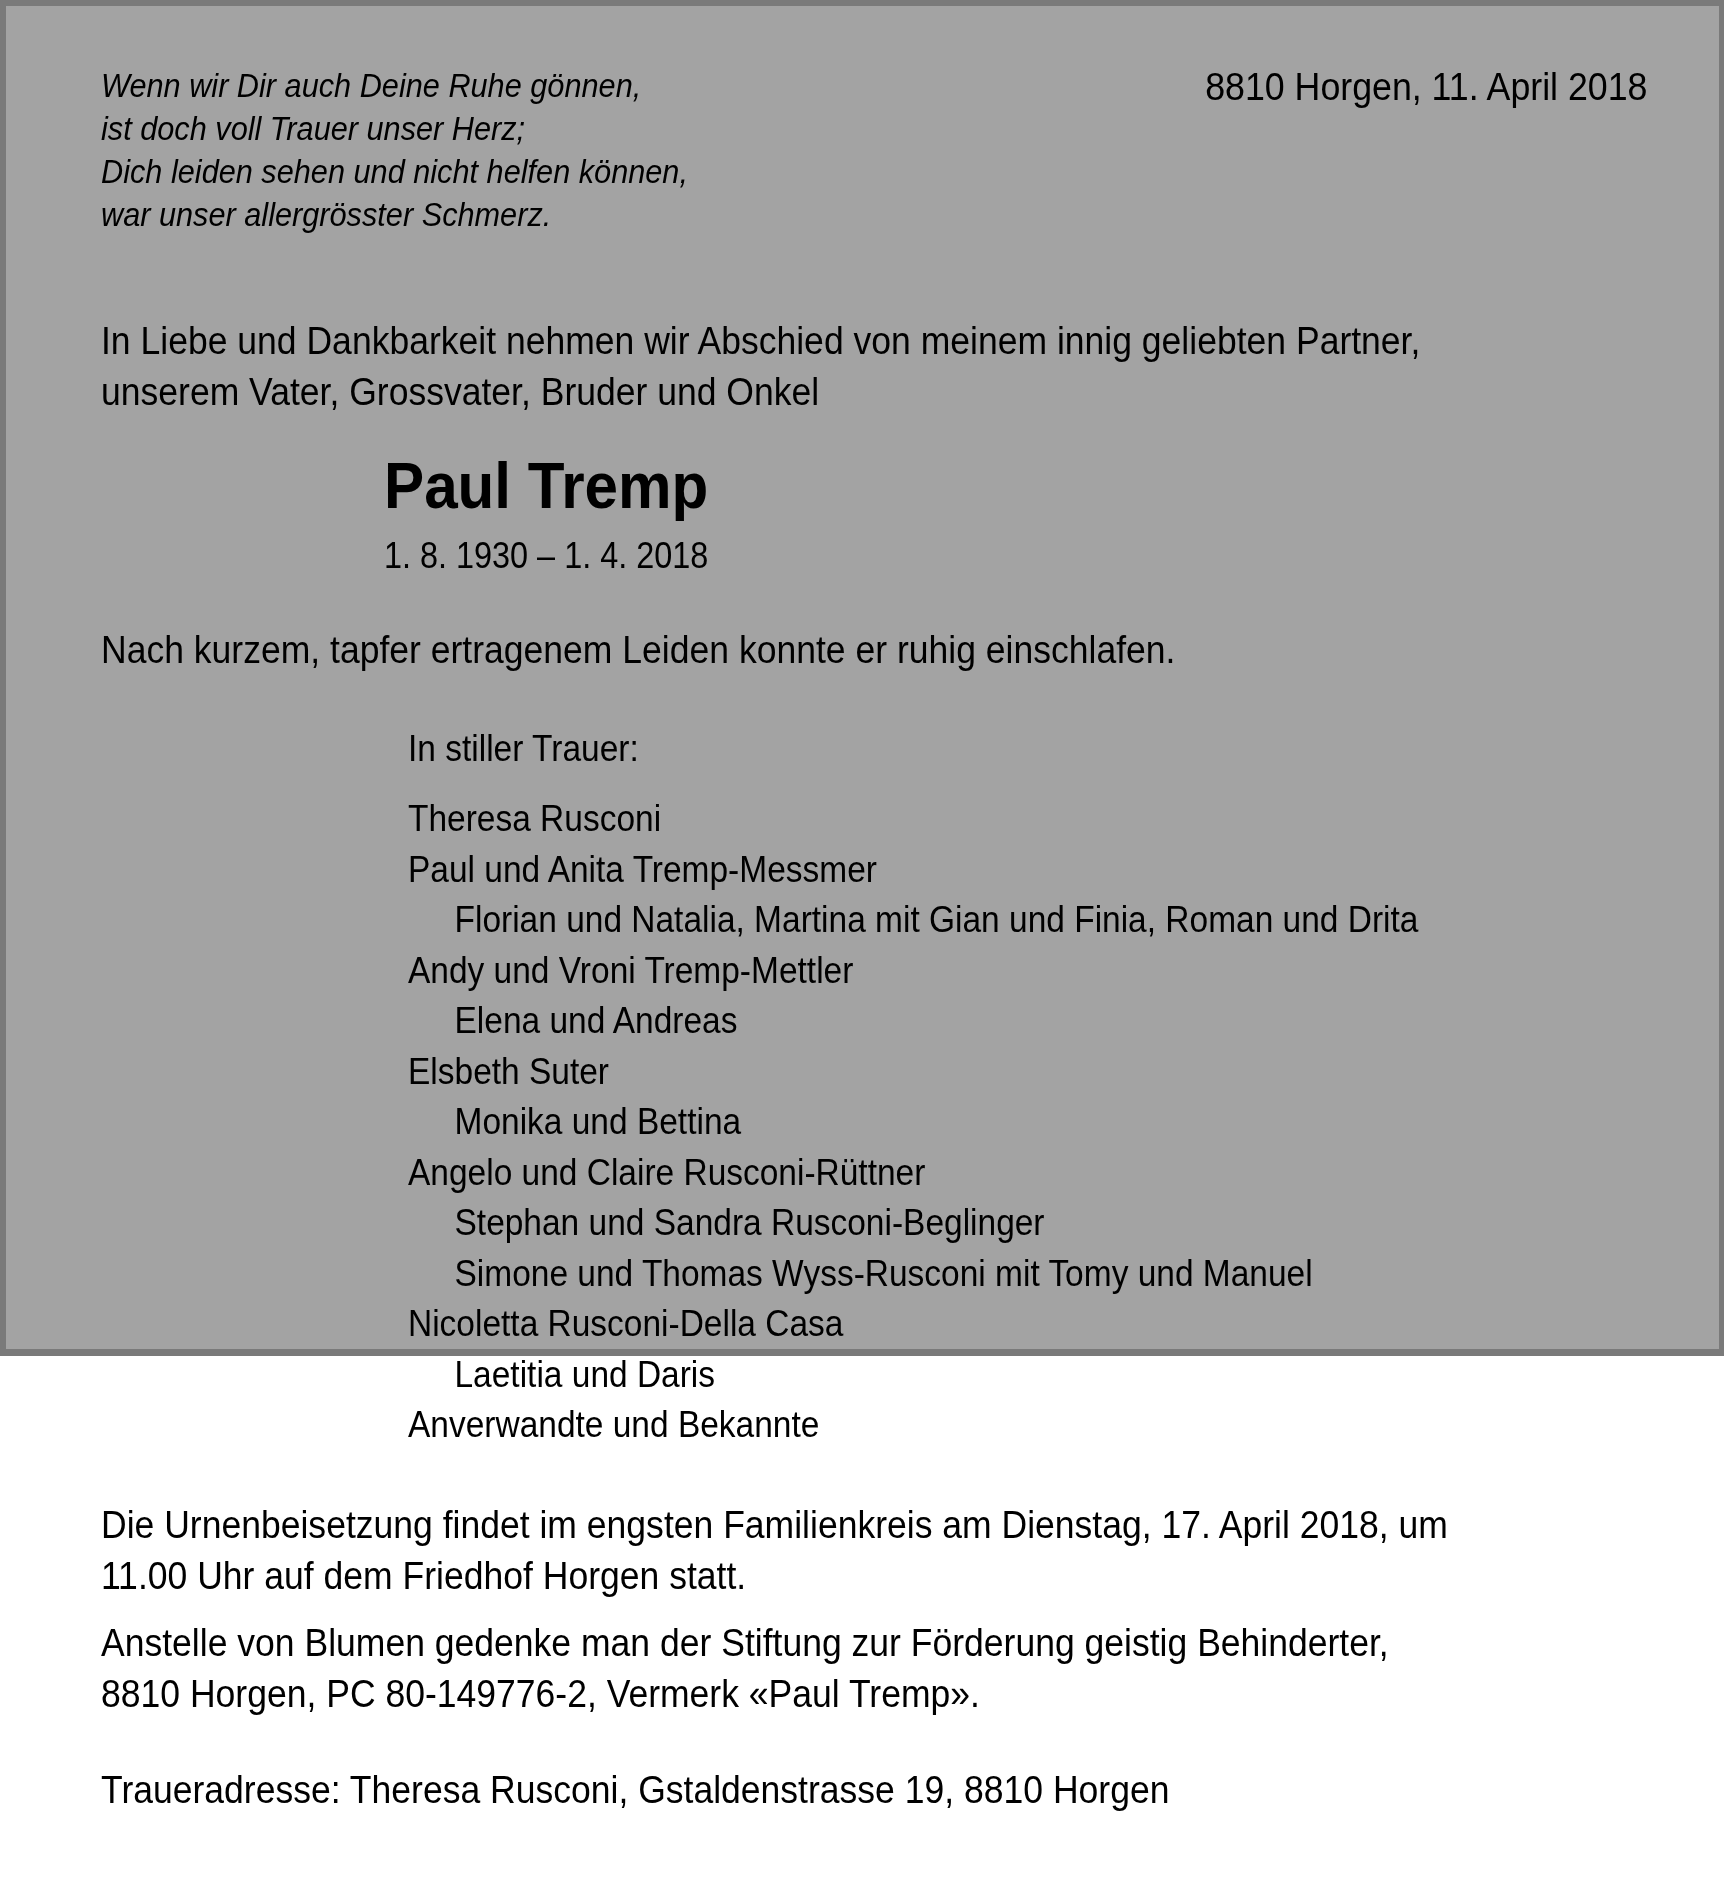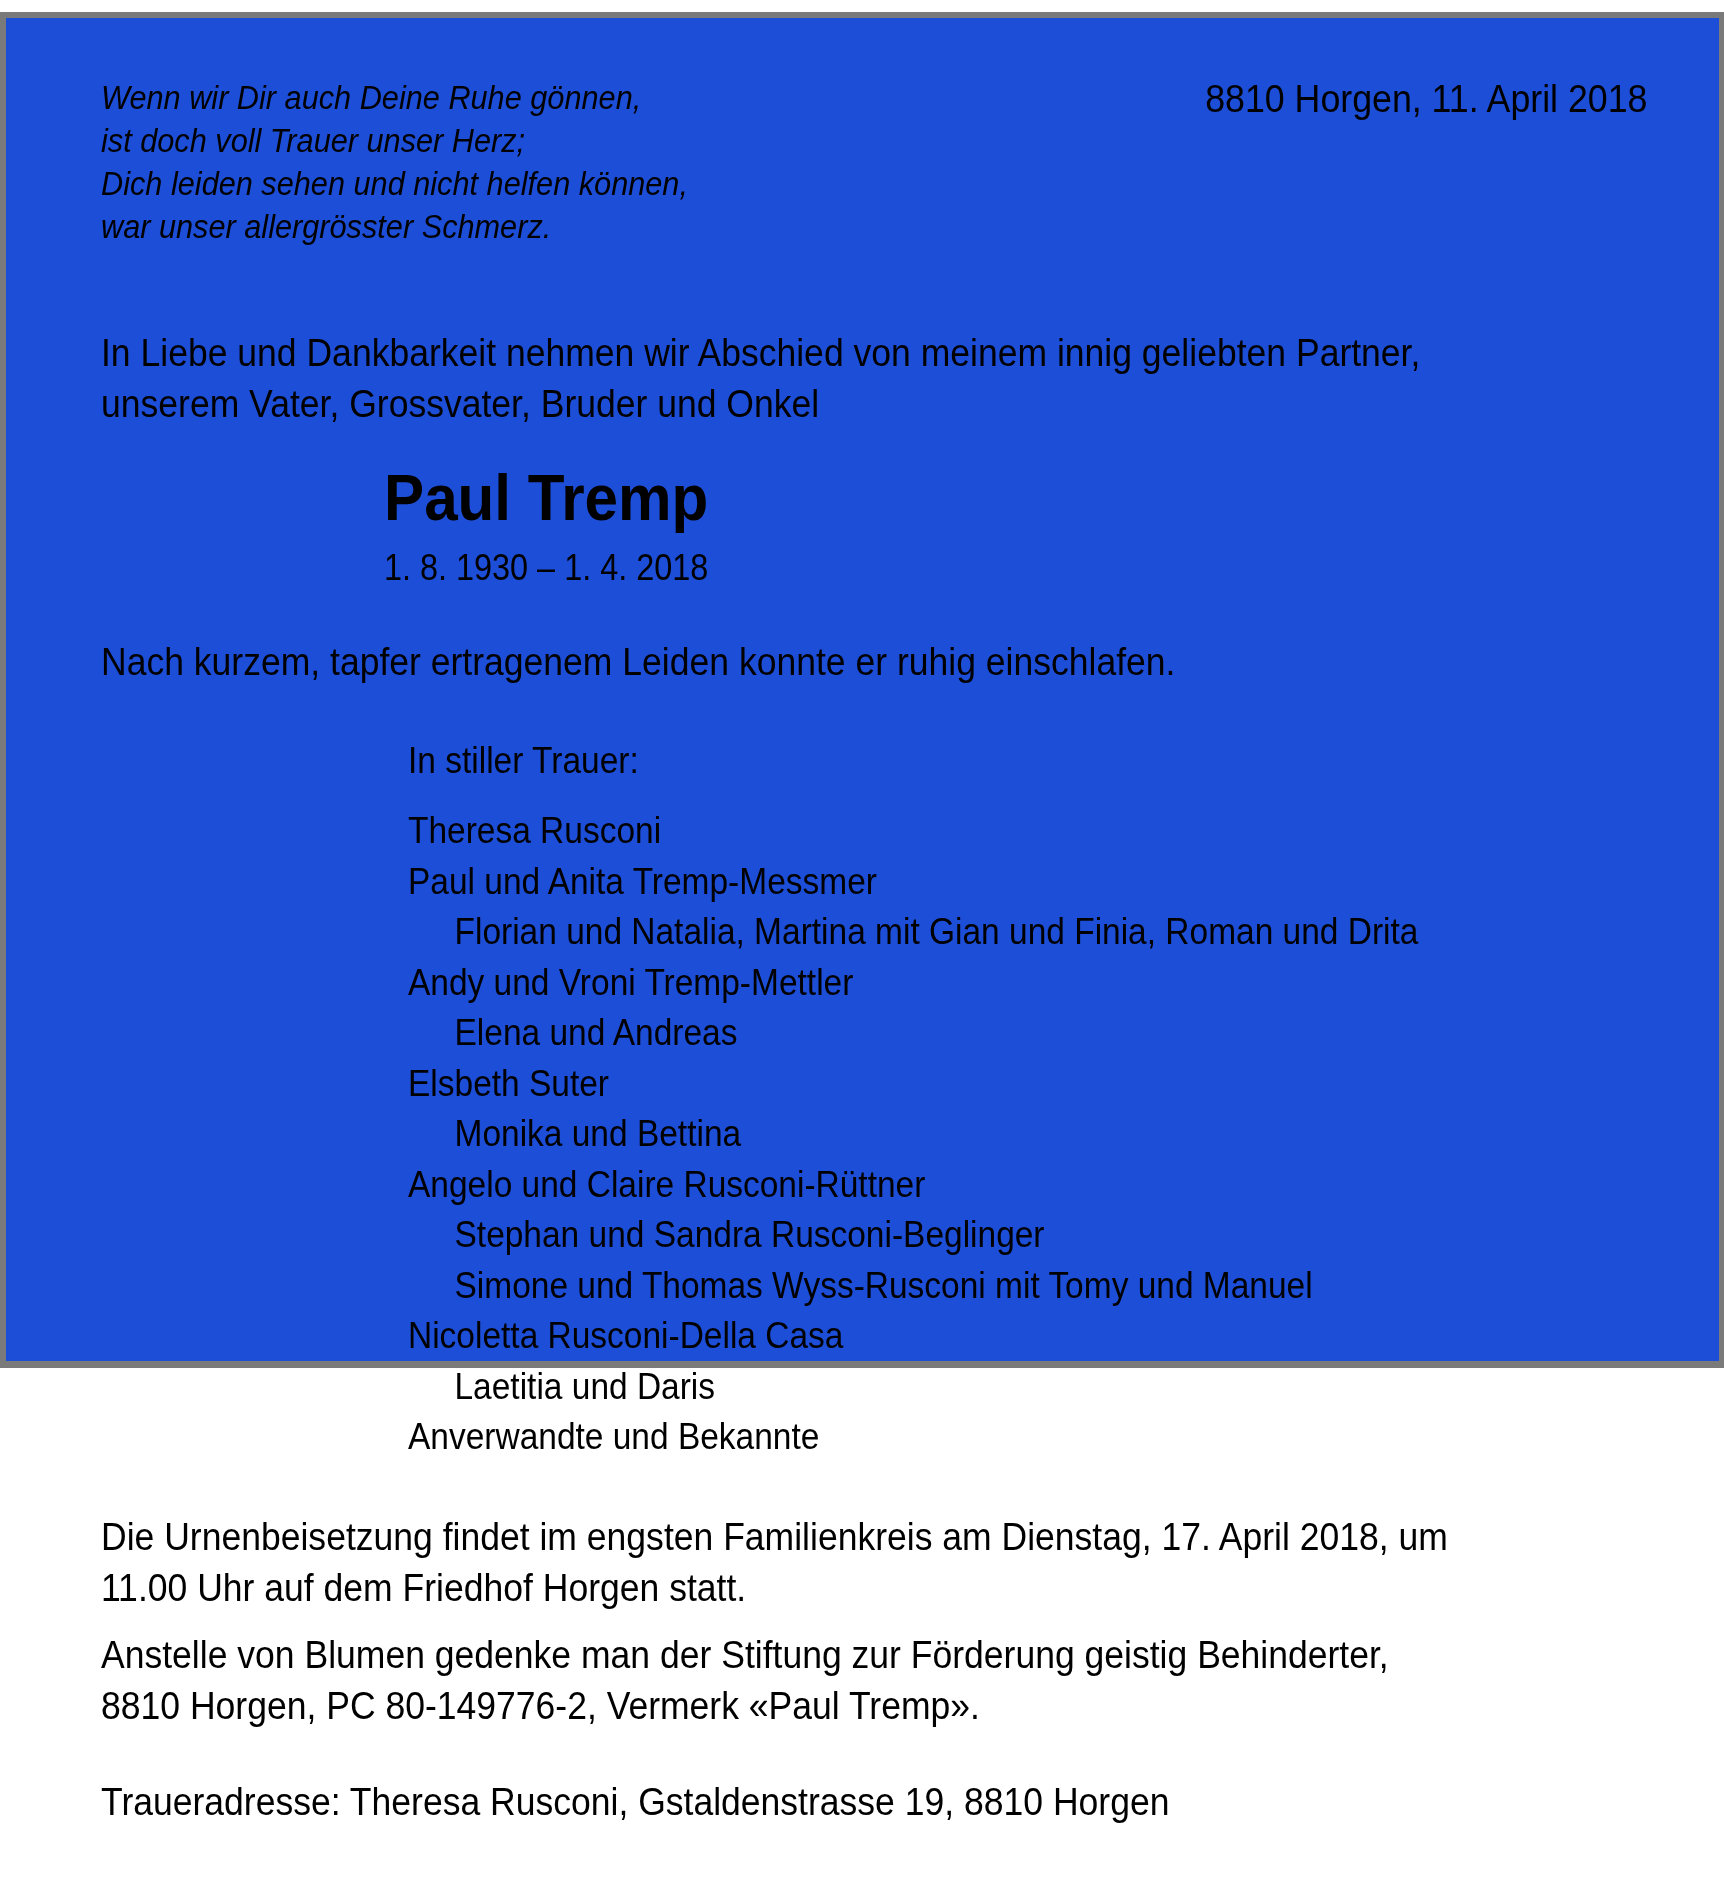--- a/index.html
+++ b/index.html
@@ -1,21 +1,20 @@
 <!DOCTYPE html>
 <html><head>
   <meta charset="utf-8">
   <style>
     html, body { margin: 0; padding: 0; background: #ffffff; }
     body { width: 1724px; height: 1878px; position: relative; overflow: hidden; }
     .frame {
       position: absolute; left: 0; top: 0; width: 1724px; height: 1356px;
       box-sizing: border-box; border: 6px solid #7a7a7a; border-right-width: 5px; border-bottom-width: 7px;
-      background: #1d4ed8;
-      margin-top: 12px;
+      background: #a3a3a3;
     }
     .t { position: absolute; font-family: "Liberation Sans", sans-serif; color: #000; white-space: nowrap; }
     .poem { left: 95px; top: 58px; font-style: italic; font-size: 33px; line-height: 43px; transform: scaleX(0.93); transform-origin: left top; }
     .poem div { height: 43px; }
     .place-date { right: 72px; top: 58px; font-size: 38px; line-height: 46px; transform: scaleX(0.94); transform-origin: right top; }
     .intro { left: 95px; top: 310px; font-size: 38px; line-height: 51px; transform: scaleX(0.935); transform-origin: left top; }
     .name { left: 378px; top: 442px; font-size: 64px; font-weight: bold; line-height: 76px; transform: scaleX(0.94); transform-origin: left top; }
     .dates { left: 378px; top: 527px; font-size: 36px; line-height: 46px; transform: scaleX(0.9); transform-origin: left top; }
     .sleep { left: 95px; top: 620px; font-size: 38px; line-height: 48px; transform: scaleX(0.935); transform-origin: left top; }
     .mourn-label { left: 402px; top: 720px; font-size: 36px; line-height: 46px; transform: scaleX(0.93); transform-origin: left top; }

